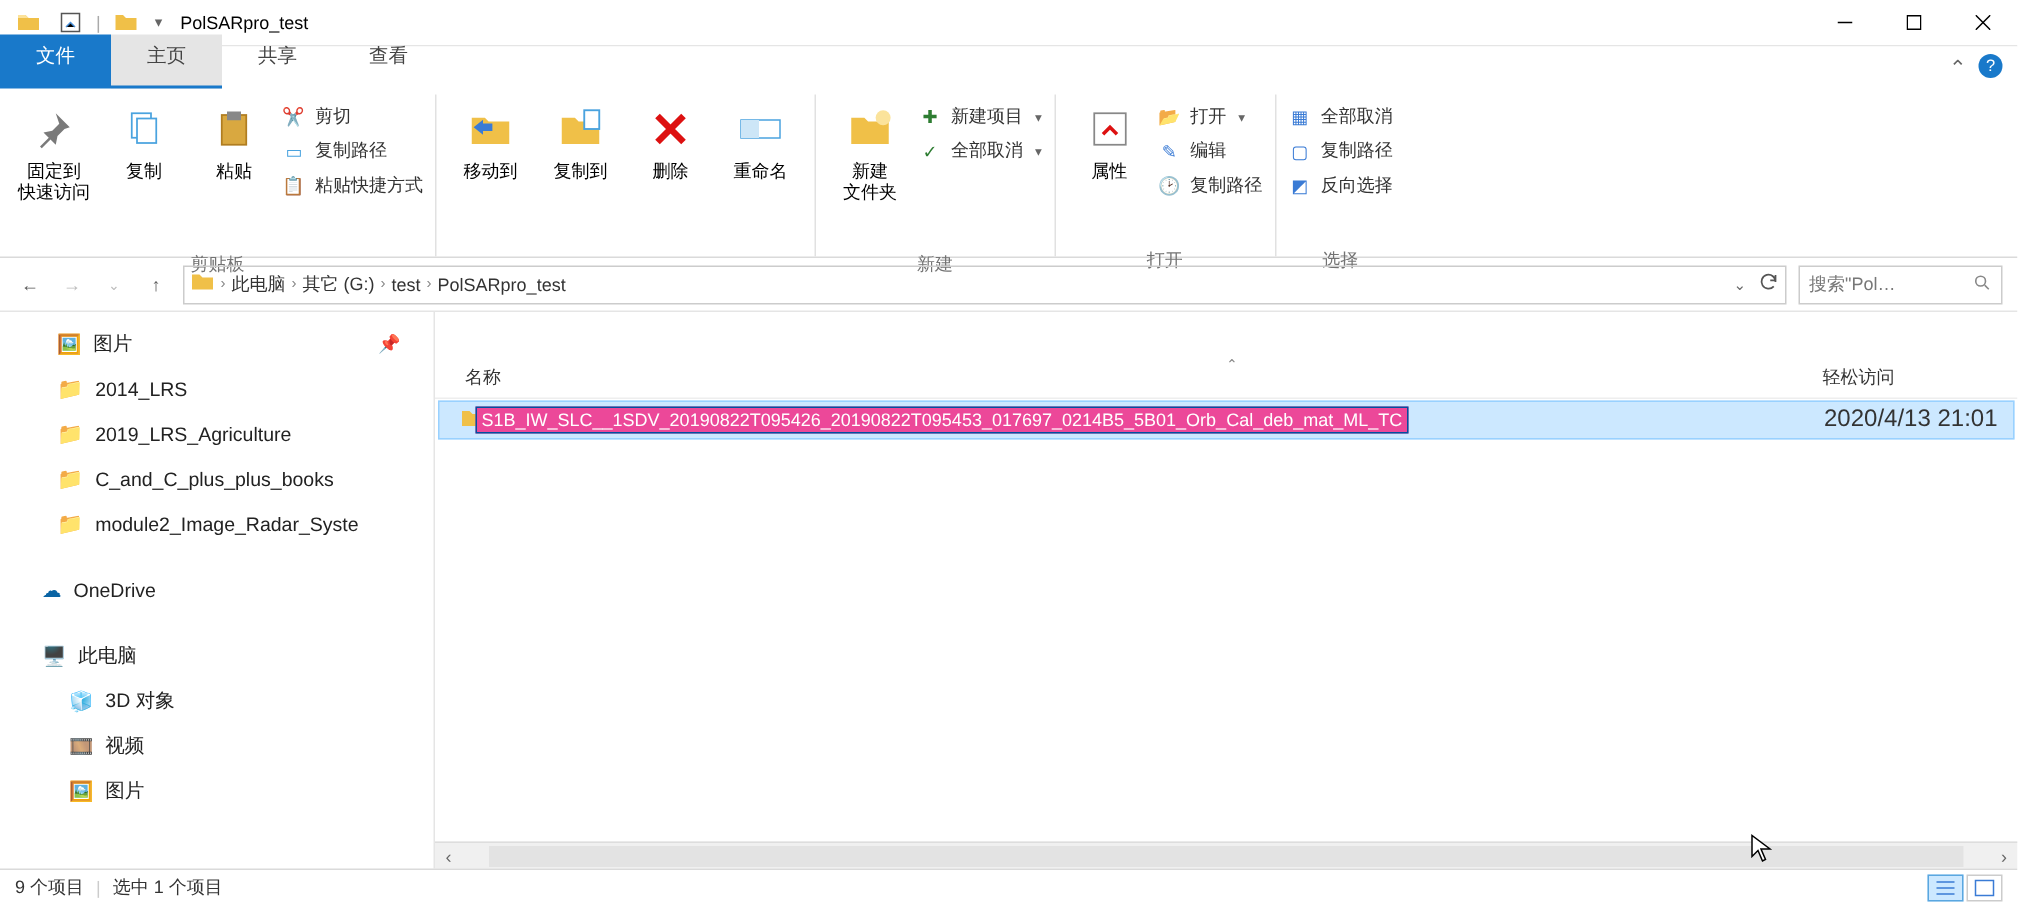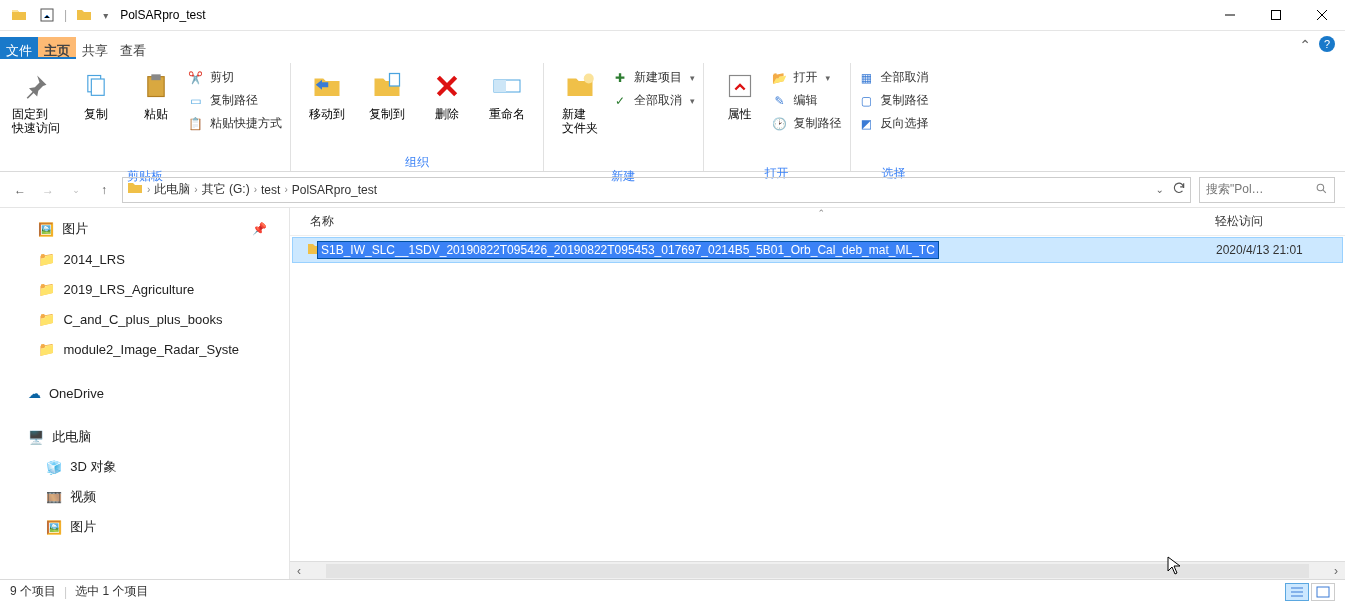--- a/index.html
+++ b/index.html
@@ -8,31 +8,31 @@
   .titlebar { height: 31px; display: flex; align-items: center; border-bottom: 1px solid #e5e5e5; }
   .titlebar-left { display: flex; align-items: center; gap: 6px; padding-left: 8px; }
   .qat-icon { width: 22px; height: 22px; display: flex; align-items: center; justify-content: center; }
   .title-folder-icon { color: #f0c048; }
   .title-text { margin-left: 6px; font-size: 12px; }
   .win-controls { margin-left: auto; display: flex; }
   .win-btn { width: 46px; height: 31px; display: flex; align-items: center; justify-content: center; }
   .win-btn svg { width: 10px; height: 10px; }
 
   .tabbar { height: 28px; display: flex; align-items: flex-end; background: #fff; position: relative; }
-  .tabbar .tab { padding: 0 6px; height: 22px; line-height: 28px; font-size: 13px; color: #444; }
+  .tabbar .tab { padding: 0 24px; height: 36px; line-height: 28px; font-size: 13px; color: #444; }
   .tabbar .tab.file { background: #1979ca; color: #fff; }
-  .tabbar .tab.active { border-bottom: 2px solid #1979ca; background: #fdba74; font-weight: bold; }
+  .tabbar .tab.active { border-bottom: 2px solid #1979ca; background: #e5e5e5; }
   .tabbar .collapse { position: absolute; right: 34px; top: 6px; color: #666; font-size: 14px; }
   .tabbar .help { position: absolute; right: 10px; top: 5px; width: 16px; height: 16px; background: #1979ca; color: #fff; border-radius: 50%; font-size: 11px; text-align: center; line-height: 16px; }
 
   .ribbon { height: 113px; border-bottom: 1px solid #dadada; display: flex; background: #fff; padding-top:4px;}
   .rgroup { display: flex; flex-direction: column; border-right: 1px solid #e1e1e1; padding: 0 8px; }
   .rgroup-body { flex: 1; display: flex; align-items: flex-start; gap: 4px; padding-top:2px;}
-  .rgroup-label { text-align: center; font-size: 12px; color: #3b82f6; padding-bottom: 3px; margin-top: 33px; }
-  .bigbtn { width: 56px; text-align: left; display:flex; flex-direction:column; align-items:center; padding-top: 4px; gap:4px;}
+  .rgroup-label { text-align: center; font-size: 12px; color: #737373; padding-bottom: 3px; margin-top: 33px; }
+  .bigbtn { width: 56px; text-align: center; display:flex; flex-direction:column; align-items:center; padding-top: 4px; gap:4px;}
   .bigbtn .icon { height: 34px; display: flex; align-items: center; justify-content: center; }
   .bigbtn .lbl { font-size: 12px; line-height: 14px; }
   .col { display: flex; flex-direction: column; gap: 6px; padding-top: 4px; }
   .smallrow { display: flex; align-items: center; gap: 6px; font-size: 12px; color: #333; white-space: nowrap; }
   .smallrow .ic { width: 16px; height: 16px; display:flex; align-items:center; justify-content:center; }
 
   .addrbar { height: 36px; display: flex; align-items: center; gap: 8px; padding: 0 10px; border-bottom: 1px solid #e5e5e5; }
   .nav-arrow { width: 20px; height: 20px; display:flex;align-items:center;justify-content:center; color:#555;}
   .nav-arrow.disabled { color: #bbb; }
   .crumb-box { flex: 1; height: 26px; border: 1px solid #ccc; display:flex; align-items:center; padding-left:4px; font-size:12px; color:#333; position:relative;}
@@ -41,29 +41,29 @@
   .search-box { width: 136px; height: 26px; border: 1px solid #ccc; display:flex; align-items:center; padding: 0 6px; color:#777; font-size:12px; justify-content:space-between;}
 
   .workarea { position:absolute; top: 208px; bottom: 24px; left: 0; right: 0; display:flex; }
   .navpane { width: 290px; border-right:1px solid #e5e5e5; padding-top:6px; overflow:hidden;}
   .nav-item { height: 30px; display:flex; align-items:center; padding-left: 38px; font-size:13px; color:#222; gap:8px; position:relative; white-space:nowrap;}
   .nav-item .pin { position:absolute; right:22px; color:#666; font-size:12px;}
   .nav-item.sub { padding-left: 46px; }
   .nav-group-gap { height: 14px; }
   .fld-icon { color:#f0c048; font-size:14px;}
 
-  .filepane { flex:1; position:relative;}
+  .filepane { flex:1; position:relative;margin-top:30px;}
   .col-headers { height: 28px; border-bottom: 1px solid #eee; display:flex; align-items:center; font-size:12px; color:#333; position:relative;}
   .col-name { padding-left: 20px; flex: 1; }
   .col-sort { position:absolute; left:50%; top:0; color:#888; font-size:9px;}
   .col-date { width: 130px; text-align:left;}
   .filerow { height: 26px; display:flex; align-items:center; background:#cce8ff; border:1px solid #99d1ff; margin: 1px 2px 0 2px;}
   .filerow .icon { width:18px; padding-left:14px;}
-  .filerow .name { background:#3b82f6; color:#fff; border:1px solid #0050a0; padding: 1px 3px; font-size:12px; margin-left:6px;}
-  .filerow .date { margin-left:auto; width: 126px; font-size:12px; color:#333;}
+  .filerow .name { background:#ec4899; color:#fff; border:1px solid #0050a0; padding: 1px 3px; font-size:12px; margin-left:6px;}
+  .filerow .date { margin-left:auto; width: 126px; font-size:16px; color:#333;}
   .hscroll { position:absolute; bottom: 0; left:0; right:0; height:18px; background:#f0f0f0; border-top:1px solid #ddd; display:flex; align-items:center;}
   .hscroll .track { flex:1; height: 14px; margin: 0 18px; background:#e3e3e3;}
   .hscroll .arrow { width:18px; text-align:center; color:#666;}
 
   .statusbar { position:absolute; bottom:0; left:0; right:0; height:24px; border-top:1px solid #dadada; display:flex; align-items:center; padding: 0 10px; font-size:12px; color:#333;}
   .statusbar .right { margin-left:auto; display:flex; gap:2px;}
   .view-toggle { width:24px; height:18px; border:1px solid #ccc; display:flex; align-items:center; justify-content:center;}
   .view-toggle.active { background:#cce8ff; border-color:#5aa7e0;}
 
   .cursor { position:absolute; left:1167px; top:556px; pointer-events:none; }
@@ -201,21 +201,20 @@
       <div class="bigbtn">
         <div class="icon">
             <svg width="30" height="24" viewBox="0 0 30 24">
               <rect x="2" y="6" width="26" height="12" fill="#fff" stroke="#4aa3df"></rect>
               <rect x="2" y="6" width="12" height="12" fill="#cde6f7"></rect>
             </svg>
           </div>
         <div class="lbl">重命名</div>
       </div>
     </div>
-    <div class="rgroup-label">组织</div>
   </div>
 
   <div class="rgroup">
     <div class="rgroup-body">
       <div class="bigbtn">
         <div class="icon">
             <svg width="30" height="30" viewBox="0 0 24 24">
               <path fill="#f0c048" d="M2 6h7l2 2h11v12H2z"></path>
               <circle cx="19" cy="6" r="4" fill="#fbe39b"></circle>
             </svg>

